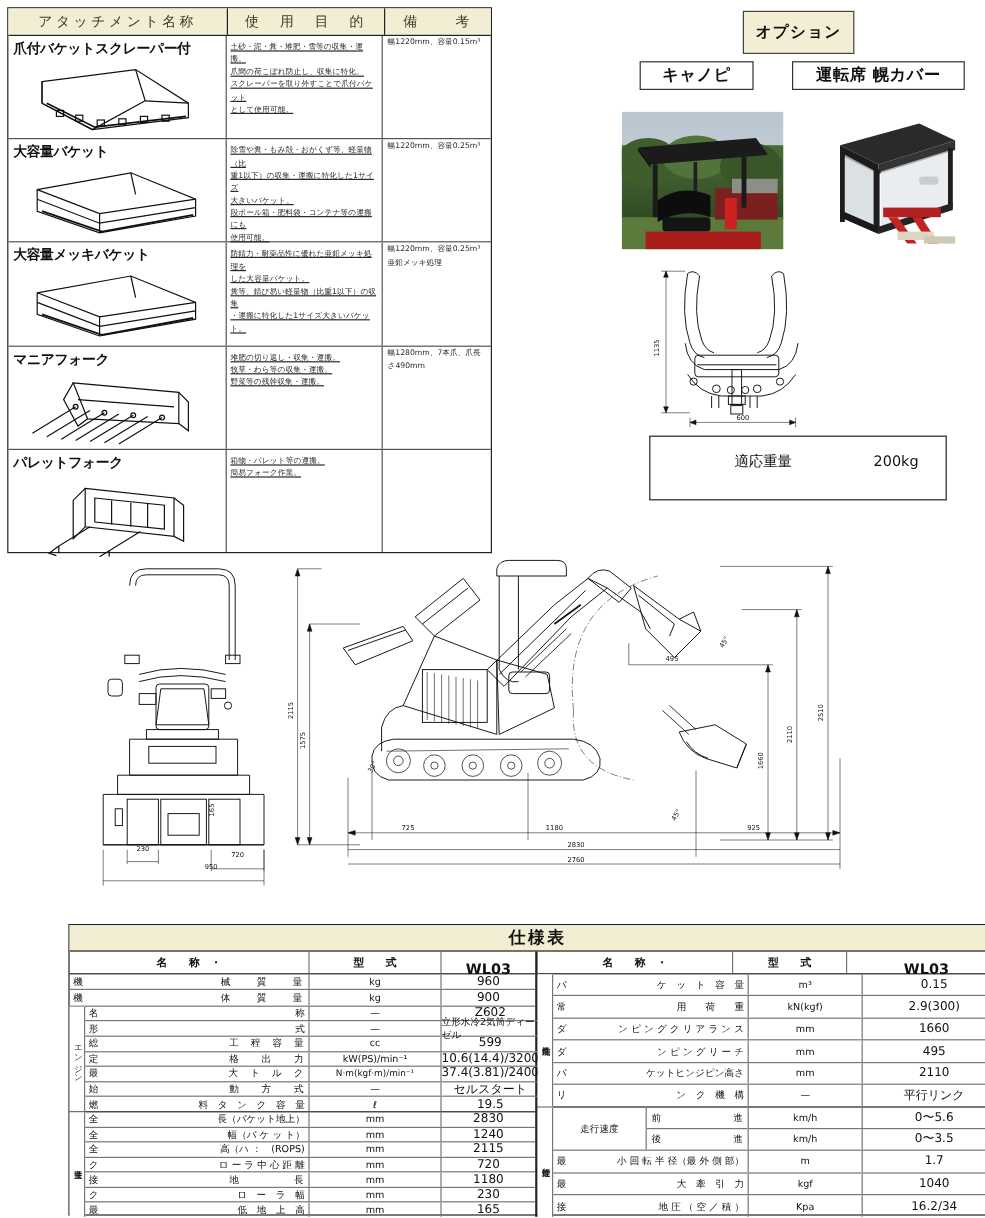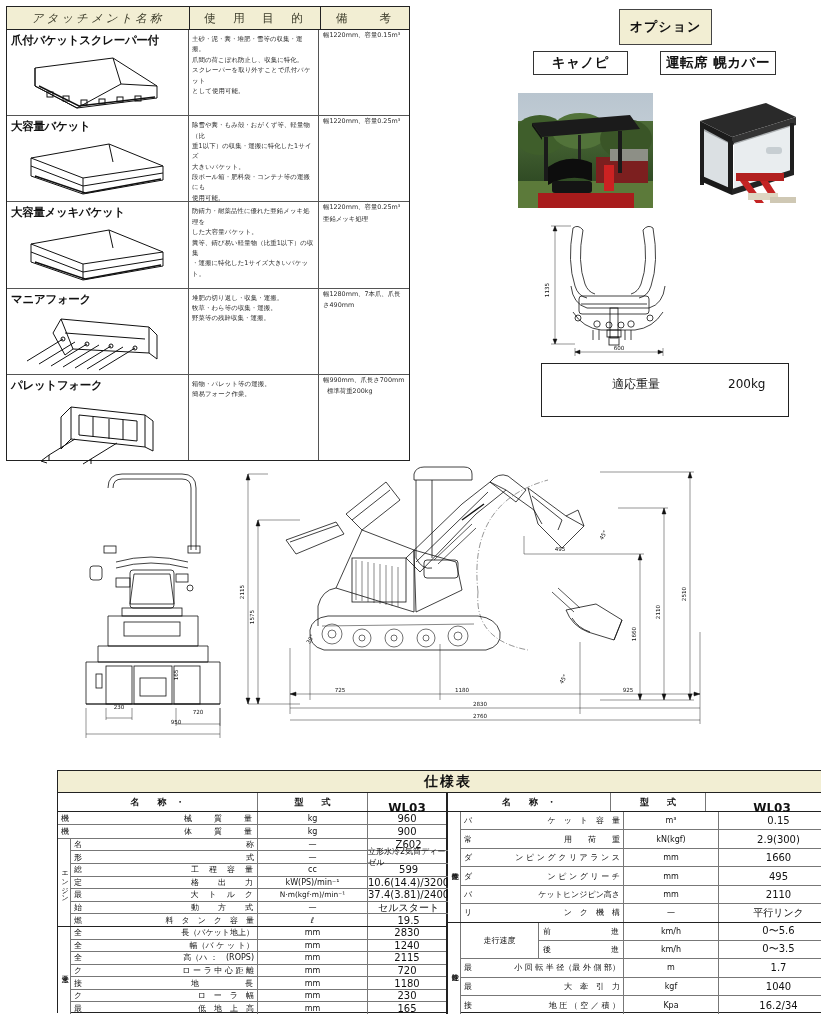--- a/index.html
+++ b/index.html
@@ -13,47 +13,47 @@
     position:absolute;left:6px;top:6px;width:404px;height:455px;
     border:1px solid #222;box-sizing:border-box;
     display:flex;flex-direction:column;background:#fff;
   }
   .at-head{display:flex;height:22px;background:#f2eed3;border-bottom:1px solid #222;}
   .at-head .c{
     display:flex;align-items:center;justify-content:center;
     font-size:11.5px;letter-spacing:3px;color:#3a3a28;
     font-family:"DejaVu Serif","Liberation Serif",serif;
   }
-  .c1{width:182px;border-right:1px solid #222;font-style:italic;}
+  .c1{width:182px;border-right:1px solid #222;}
   .c2{width:130px;border-right:1px solid #222;}
   .c3{flex:1;}
   .at-row{display:flex;border-bottom:1px solid #555;flex:1;min-height:0;}
   .at-row:last-child{border-bottom:none;}
   .at-name{width:182px;border-right:1px solid #555;position:relative;padding:3px 4px;box-sizing:border-box;}
   .at-name .nm{font-size:11.5px;font-weight:bold;letter-spacing:-0.3px;color:#111;}
   .at-use{width:130px;border-right:1px solid #555;padding:4px 3px;box-sizing:border-box;}
-  .at-use div{font-size:6.4px;line-height:1.62;color:#2a2a2a;letter-spacing:0.1px;}
+  .at-use div{font-size:6.4px;line-height:1.62;color:#2a2a2a;letter-spacing:0.1px;text-decoration:underline;}
   .at-note{flex:1;padding:0 4px;box-sizing:border-box;}
   .at-note div{font-size:6.4px;line-height:1.8;color:#2a2a2a;}
   .sketch{position:absolute;left:10px;top:20px;}
 
   
   .opt-title{
     position:absolute;left:619px;top:9px;width:93px;height:36px;
     background:#f2eed3;border:1.6px solid #444;box-sizing:border-box;
     display:flex;align-items:center;justify-content:center;
     font-size:13px;font-weight:bold;letter-spacing:1px;
   }
   .lbl-box{
     position:absolute;border:1.4px solid #333;background:#fff;box-sizing:border-box;
     display:flex;align-items:center;justify-content:center;
     font-size:13.5px;font-weight:bold;letter-spacing:0.5px;
   }
   #lbl-canopy{left:533px;top:51px;width:95px;height:24px;}
-  #lbl-cabin{left:660px;top:51px;width:116px;height:24px;}
+  #lbl-cabin{left:660px;top:51px;width:144px;height:24px;}
 
   .photo{position:absolute;overflow:hidden;}
   #photo-canopy{left:518px;top:93px;width:135px;height:115px;}
   #photo-cabin{left:670px;top:85px;width:135px;height:125px;}
 
   
   #grab-box{
     position:absolute;left:541px;top:363px;width:248px;height:54px;
     border:1.6px solid #222;box-sizing:border-box;background:#fff;
     padding:5px 8px;
@@ -258,24 +258,20 @@
         <path class="ln" d="M58 44 L32 60 L32 66"></path>
         <path class="ln" d="M32 60 L24 66 L30 68"></path>
         <path class="ln" d="M100 48 L74 64 L74 69"></path>
         <path class="ln" d="M74 64 L66 69"></path>
         <path class="ln" d="M128 20 L136 26 L136 56 L128 52"></path>
       </svg>
     </div>
     <div class="at-use">
       <div>箱物・パレット等の運搬。</div>
       <div>簡易フォーク作業。</div>
-    </div>
-    <div class="at-note">
-      <div>幅990mm、爪長さ700mm</div>
-      <div style="padding-left:4px">標準荷重200kg</div>
     </div>
   </div>
 </div>
 
 <div class="opt-title">オプション</div>
 <div class="lbl-box" id="lbl-canopy">キャノピ</div>
 <div class="lbl-box" id="lbl-cabin">運転席 幌カバー</div>
 
 <div class="photo" id="photo-canopy">
   <svg width="135" height="115" viewBox="0 0 135 115">

